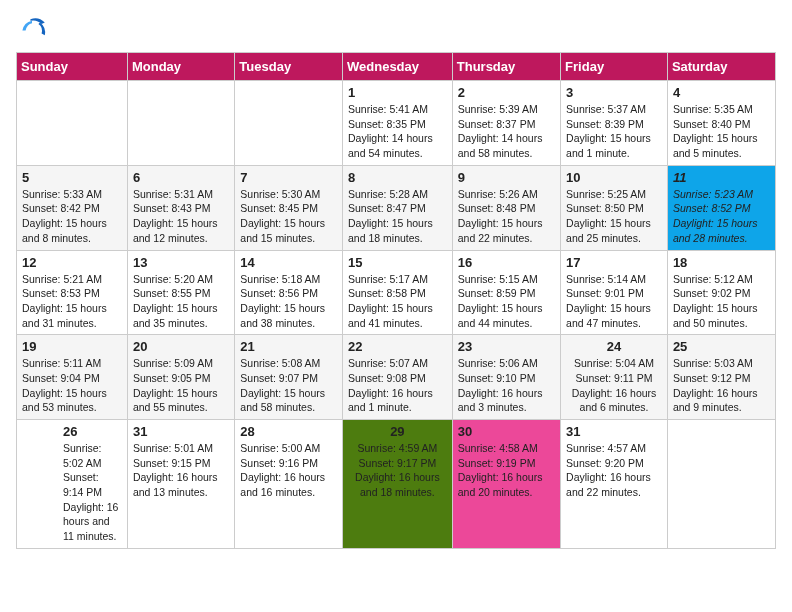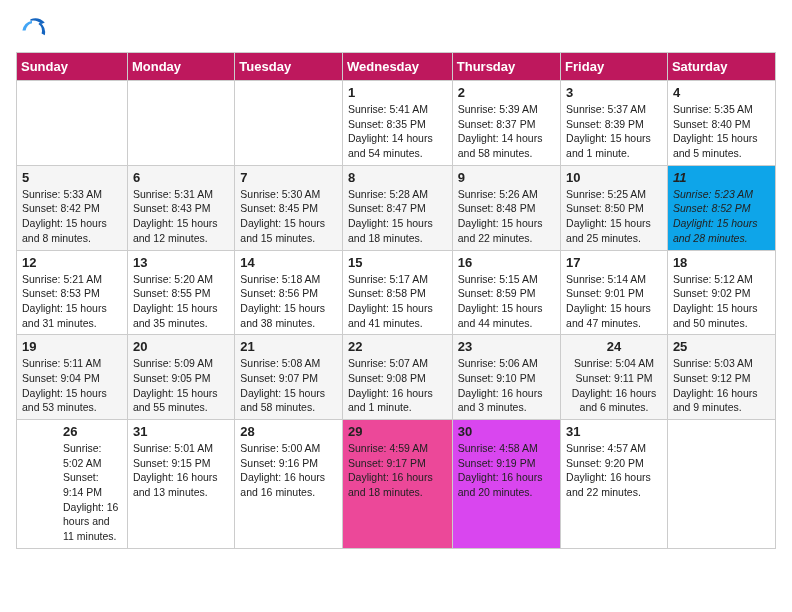--- a/index.html
+++ b/index.html
@@ -307,27 +307,27 @@
           <div class="day-info">Sunrise: 5:01 AM
 Sunset: 9:15 PM
 Daylight: 16 hours and 13 minutes.</div>
         </td>
         <td style="background-color: rgb(255, 255, 255);">
           <span class="day-num">28</span>
           <div class="day-info">Sunrise: 5:00 AM
 Sunset: 9:16 PM
 Daylight: 16 hours and 16 minutes.</div>
         </td>
-        <td style="background-color: #ec4899;">
+        <td style="background-color: #4d7c0f; text-align: center;">
           <span class="day-num">29</span>
           <div class="day-info">Sunrise: 4:59 AM
 Sunset: 9:17 PM
 Daylight: 16 hours and 18 minutes.</div>
         </td>
-        <td style="background-color: #d946ef;">
+        <td style="background-color: #ec4899;">
           <span class="day-num">30</span>
           <div class="day-info">Sunrise: 4:58 AM
 Sunset: 9:19 PM
 Daylight: 16 hours and 20 minutes.</div>
         </td>
         <td style="background-color: rgb(255, 255, 255);">
           <span class="day-num">31</span>
           <div class="day-info">Sunrise: 4:57 AM
 Sunset: 9:20 PM
 Daylight: 16 hours and 22 minutes.</div>

